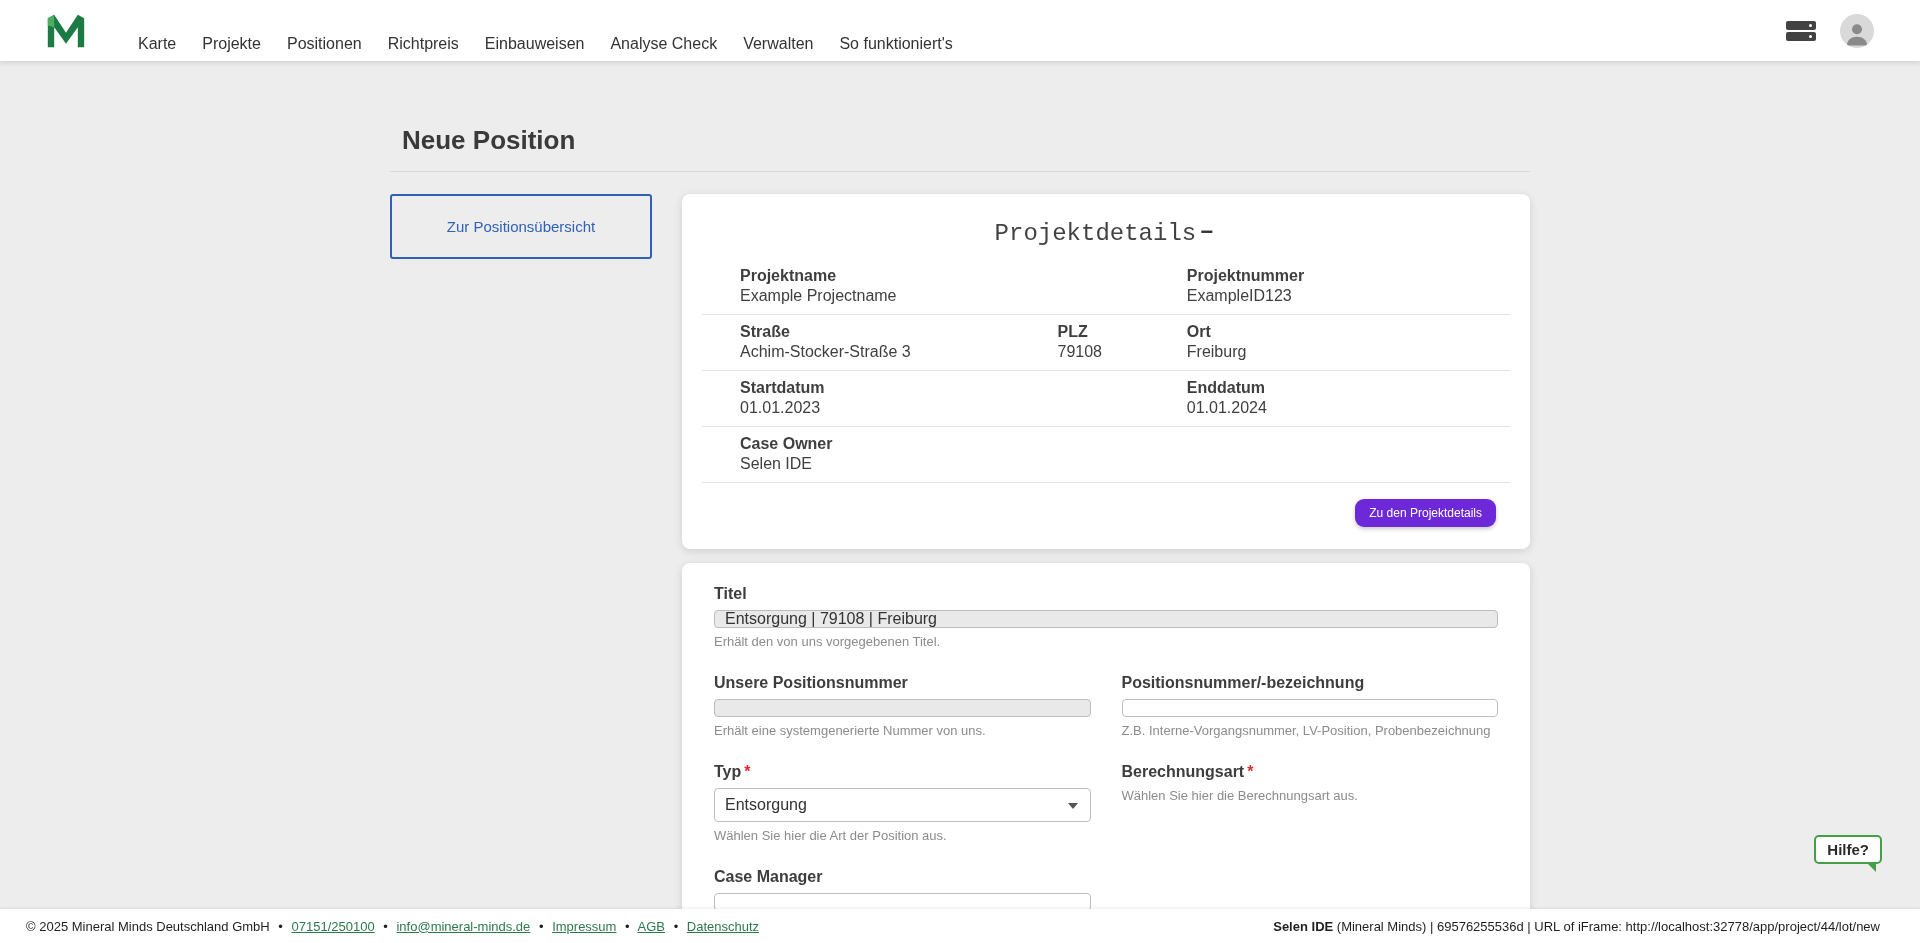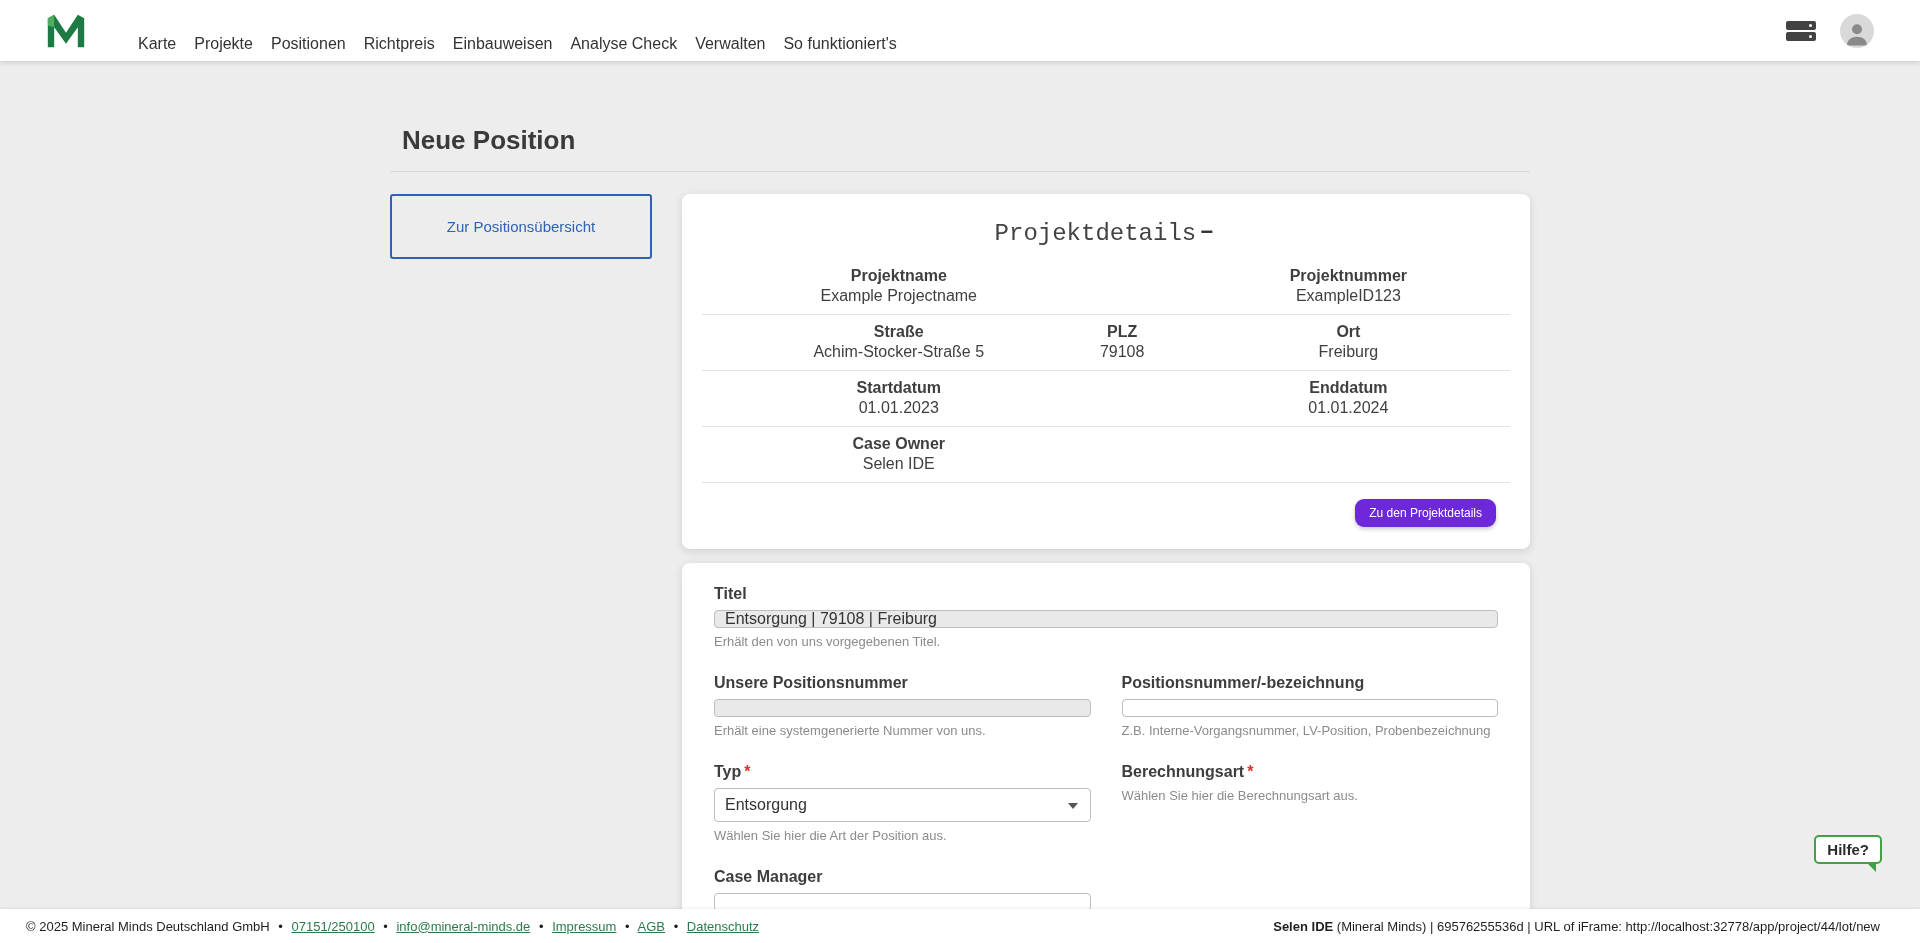--- a/index.html
+++ b/index.html
@@ -15,21 +15,21 @@
   
   .navbar {
     position: fixed; top: 0; left: 0; right: 0; height: 61px;
     background: #ffffff;
     box-shadow: 0 2px 5px rgba(0,0,0,0.13);
     display: flex; align-items: center;
     padding: 0 46px;
     z-index: 30;
   }
   .logo { width: 40px; height: 38px; margin-right: 52px; display: block; cursor: pointer; }
-  .nav-links { display: flex; align-items: center; gap: 18px; margin-top: 27px; }
+  .nav-links { display: flex; align-items: center; gap: 26px; margin-top: 27px; }
   .nav-links a {
     font-size: 16px; color: #333333; text-decoration: none; font-weight: 500;
     white-space: nowrap;
   }
   .nav-right { margin-left: auto; display: flex; align-items: center; gap: 24px; }
   .server-icon { display: block; cursor: pointer; }
   .avatar {
     width: 34px; height: 34px; border-radius: 50%;
     background: #d9d9d9; overflow: hidden; cursor: pointer;
     display: flex; align-items: flex-end; justify-content: center;
@@ -65,21 +65,20 @@
   .collapse-btn {
     background: none; border: none; font-size: 22px; font-weight: 600;
     color: #333; cursor: pointer; line-height: 1; padding: 0 4px;
     font-family: inherit;
   }
   .details-table { margin: 12px -30px 0 -30px; }
   .detail-row {
     display: grid; grid-template-columns: 44% 16% 40%;
     padding: 8px 0 9px 0;
     border-bottom: 1px solid #e4e4e4;
-    text-align: center;
   }
   .detail-cell-1 { padding-left: 38px; }
   .detail-label { font-size: 16px; font-weight: 700; color: #3f3f3f; margin-bottom: 2px; min-height: 2px; }
   .detail-value { font-size: 16px; color: #3f3f3f; min-height: 2px; }
   .card-actions { margin: 16px -16px 0 0; display: flex; justify-content: flex-end; }
   .btn-primary {
     background: #6d28d9; color: #ffffff; border: none; border-radius: 9px;
     padding: 7px 14px; font-size: 12px; font-family: inherit; cursor: pointer;
     box-shadow: 0 2px 4px rgba(0,0,0,0.22);
   }
@@ -199,21 +198,21 @@
               </div>
               <div></div>
               <div>
                 <div class="detail-label">Projektnummer</div>
                 <div class="detail-value">ExampleID123</div>
               </div>
             </div>
             <div class="detail-row">
               <div class="detail-cell-1">
                 <div class="detail-label">Straße</div>
-                <div class="detail-value">Achim-Stocker-Straße 5</div>
+                <div class="detail-value">Achim-Stocker-Straße 3</div>
               </div>
               <div>
                 <div class="detail-label">PLZ</div>
                 <div class="detail-value">79108</div>
               </div>
               <div>
                 <div class="detail-label">Ort</div>
                 <div class="detail-value">Freiburg</div>
               </div>
             </div>

